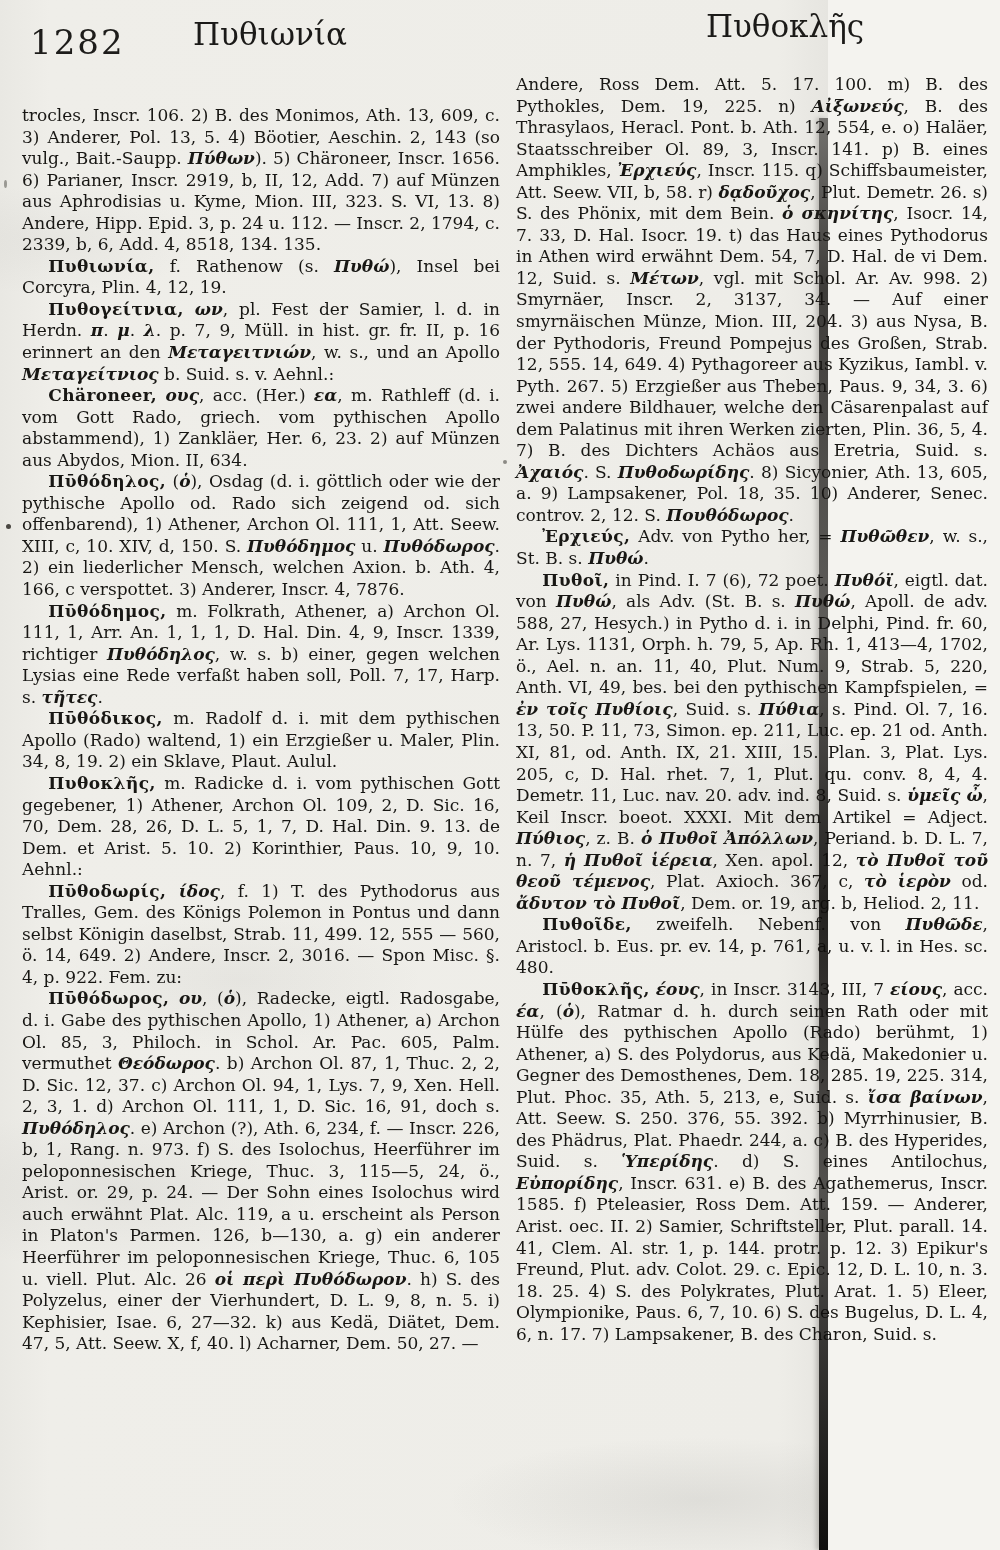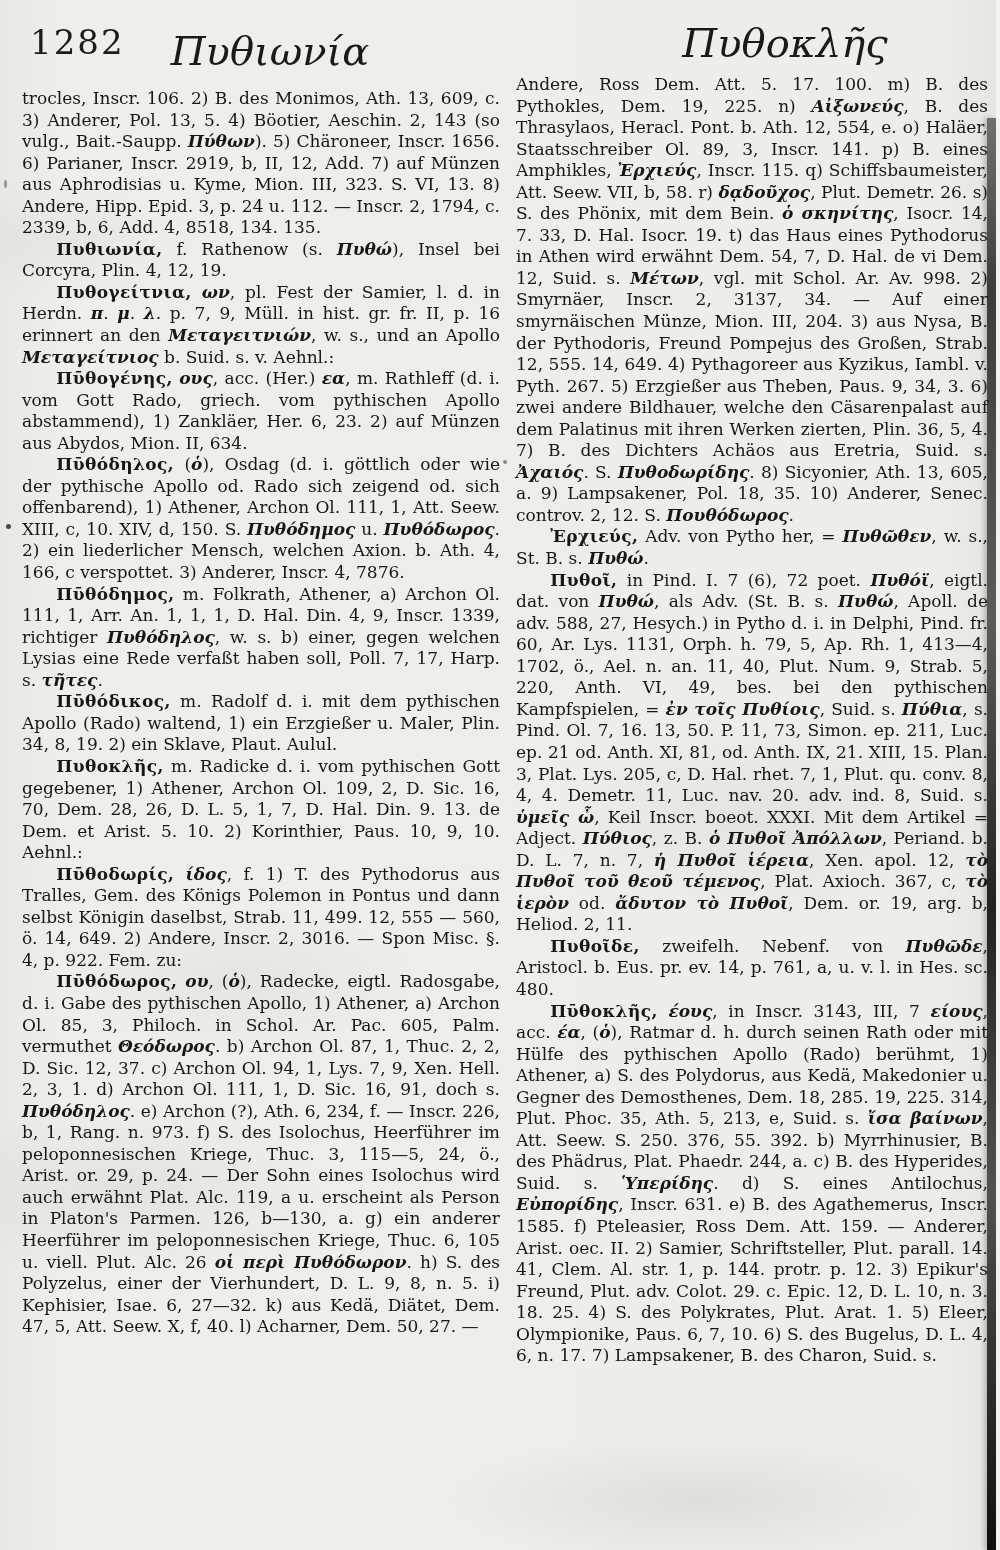--- a/index.html
+++ b/index.html
@@ -2,49 +2,49 @@
 <html><head>
 <meta charset="utf-8">
 <style>
   html,body{margin:0;padding:0;}
   body{
     width:1000px;height:1550px;overflow:hidden;
     background:#f4f3ef;
     font-family:"DejaVu Serif","Liberation Serif",serif;
   }
   .page{
-    position:relative;width:996px;height:1550px;
+    position:relative;width:828px;height:1550px;
     background:
       radial-gradient(ellipse 300px 120px at 120px 1190px, rgba(120,120,118,.10), rgba(0,0,0,0) 70%),
       radial-gradient(ellipse 260px 100px at 240px 980px, rgba(120,120,118,.08), rgba(0,0,0,0) 70%),
       radial-gradient(ellipse 300px 140px at 760px 820px, rgba(120,120,118,.09), rgba(0,0,0,0) 70%),
       radial-gradient(ellipse 360px 90px at 700px 1500px, rgba(110,110,108,.12), rgba(0,0,0,0) 70%),
       radial-gradient(ellipse 200px 80px at 60px 240px, rgba(120,120,118,.07), rgba(0,0,0,0) 70%),
       linear-gradient(90deg,#e9e8e3 0%, #efeee9 6%, #eeede8 94%, #e6e5e0 100%);
     color:#161513;
   }
   .pageno{
     position:absolute;left:30px;top:22px;
     font-size:34px;letter-spacing:2px;color:#1d1c1a;
   }
-  .runhead{position:absolute;font-size:40px;font-style:italic;color:#1b1a18;white-space:nowrap;margin-top:12px;}
+  .runhead{position:absolute;font-size:31px;color:#1b1a18;white-space:nowrap;}
   .runhead.left{left:255px;top:16px;transform:translateX(-50%);left:270px;}
   .runhead.right{left:785px;top:8px;transform:translateX(-50%);text-align:right;}
   .col{
     position:absolute;
     font-size:17px;line-height:21.55px;
     text-align:justify;
     color:#181714;
   }
-  .col.left{left:22px;top:88px;width:478px;height:1440px;}
+  .col.left{left:22px;top:105px;width:478px;height:1440px;}
   .col.right{left:516px;top:74px;width:472px;height:1460px;}
   .col p{margin:0;padding:0;}
   .col p.entry{text-indent:1.55em;}
   .col p.cont{text-indent:0;}
-  b.lemma{font-weight:bold;letter-spacing:.4px;margin-left:8px;}
+  b.lemma{font-weight:bold;letter-spacing:.4px;}
   i.gr{font-weight:600;}
   .edge-band{
     position:absolute;right:0;top:118px;bottom:0;width:9px;
     background:linear-gradient(180deg,
       rgba(20,18,16,.55) 0%, rgba(20,18,16,.8) 12%,
       rgba(20,18,16,.65) 35%, rgba(15,13,11,.9) 55%,
       rgba(20,18,16,.7) 75%, rgba(5,4,3,.95) 100%);
     box-shadow:-3px 0 4px rgba(60,55,50,.25);
   }
   .speck{position:absolute;background:#4a4742;border-radius:50%;}
@@ -57,21 +57,21 @@
 
 <div class="page">
   <div class="pageno">1282</div>
   <div class="runhead left">Πυθιωνία</div>
   <div class="runhead right">Πυθοκλῆς</div>
 
   <div class="col left" id="col-left">
       <p class="para cont">trocles, Inscr. 106.  2) B. des Monimos, Ath. 13, 609, c.  3) Anderer, Pol. 13, 5.  4) Böotier, Aeschin. 2, 143 (so vulg., Bait.-Saupp. <i class="gr">Πύθων</i>).  5) Chäroneer, Inscr. 1656.  6) Parianer, Inscr. 2919, b, II, 12, Add.  7) auf Münzen aus Aphrodisias u. Kyme, Mion. III, 323. S. VI, 13.  8) Andere, Hipp. Epid. 3, p. 24 u. 112. — Inscr. 2, 1794, c. 2339, b, 6, Add. 4, 8518, 134. 135.</p>
       <p class="para entry"><b class="lemma">Πυθιωνία,</b> f. Rathenow (s. <i class="gr">Πυθώ</i>), Insel bei Corcyra, Plin. 4, 12, 19.</p>
       <p class="para entry"><b class="lemma">Πυθογείτνια,</b> <i class="gr">ων</i>, pl. Fest der Samier, l. d. in Herdn. <i class="gr">π</i>. <i class="gr">μ</i>. <i class="gr">λ</i>. p. 7, 9, Müll. in hist. gr. fr. II, p. 16 erinnert an den <i class="gr">Μεταγειτνιών</i>, w. s., und an Apollo <i class="gr">Μεταγείτνιος</i> b. Suid. s. v.  Aehnl.:</p>
-      <p class="para entry"><b class="lemma">Πῡθογένης,</b> <i class="gr">ους</i>, acc. (Her.) <i class="gr">εα</i>, m. Rathleff (d. i. vom Gott Rado, griech. vom pythischen Apollo abstammend), 1) Zankläer, Her. 6, 23.  2) auf Münzen aus Abydos, Mion. II, 634.</p>
+      <p class="para entry"><b class="lemma">Chäroneer,</b> <i class="gr">ους</i>, acc. (Her.) <i class="gr">εα</i>, m. Rathleff (d. i. vom Gott Rado, griech. vom pythischen Apollo abstammend), 1) Zankläer, Her. 6, 23.  2) auf Münzen aus Abydos, Mion. II, 634.</p>
       <p class="para entry"><b class="lemma">Πῡθόδηλος,</b> (<i class="gr">ὁ</i>), Osdag (d. i. göttlich oder wie der pythische Apollo od. Rado sich zeigend od. sich offenbarend), 1) Athener, Archon Ol. 111, 1, Att. Seew. XIII, c, 10. XIV, d, 150.  S. <i class="gr">Πυθόδημος</i> u. <i class="gr">Πυθόδωρος</i>.  2) ein liederlicher Mensch, welchen Axion. b. Ath. 4, 166, c verspottet.  3) Anderer, Inscr. 4, 7876.</p>
       <p class="para entry"><b class="lemma">Πῡθόδημος,</b> m. Folkrath, Athener, a) Archon Ol. 111, 1, Arr. An. 1, 1, 1, D. Hal. Din. 4, 9, Inscr. 1339, richtiger <i class="gr">Πυθόδηλος</i>, w. s.  b) einer, gegen welchen Lysias eine Rede verfaßt haben soll, Poll. 7, 17, Harp. s. <i class="gr">τῆτες</i>.</p>
       <p class="para entry"><b class="lemma">Πῡθόδικος,</b> m. Radolf d. i. mit dem pythischen Apollo (Rado) waltend, 1) ein Erzgießer u. Maler, Plin. 34, 8, 19.  2) ein Sklave, Plaut. Aulul.</p>
       <p class="para entry"><b class="lemma">Πυθοκλῆς,</b> m. Radicke d. i. vom pythischen Gott gegebener, 1) Athener, Archon Ol. 109, 2, D. Sic. 16, 70, Dem. 28, 26, D. L. 5, 1, 7, D. Hal. Din. 9. 13. de Dem. et Arist. 5. 10.  2) Korinthier, Paus. 10, 9, 10.  Aehnl.:</p>
       <p class="para entry"><b class="lemma">Πῡθοδωρίς,</b> <i class="gr">ίδος</i>, f. 1) T. des Pythodorus aus Tralles, Gem. des Königs Polemon in Pontus und dann selbst Königin daselbst, Strab. 11, 499. 12, 555 — 560, ö. 14, 649.  2) Andere, Inscr. 2, 3016. — Spon Misc. §. 4, p. 922.  Fem. zu:</p>
       <p class="para entry"><b class="lemma">Πῡθόδωρος,</b> <i class="gr">ου</i>, (<i class="gr">ὁ</i>), Radecke, eigtl. Radosgabe, d. i. Gabe des pythischen Apollo, 1) Athener, a) Archon Ol. 85, 3, Philoch. in Schol. Ar. Pac. 605, Palm. vermuthet <i class="gr">Θεόδωρος</i>.  b) Archon Ol. 87, 1, Thuc. 2, 2, D. Sic. 12, 37.  c) Archon Ol. 94, 1, Lys. 7, 9, Xen. Hell. 2, 3, 1.  d) Archon Ol. 111, 1, D. Sic. 16, 91, doch s. <i class="gr">Πυθόδηλος</i>.  e) Archon (?), Ath. 6, 234, f. — Inscr. 226, b, 1, Rang. n. 973. f) S. des Isolochus, Heerführer im peloponnesischen Kriege, Thuc. 3, 115—5, 24, ö., Arist. or. 29, p. 24. — Der Sohn eines Isolochus wird auch erwähnt Plat. Alc. 119, a u. erscheint als Person in Platon's Parmen. 126, b—130, a.  g) ein anderer Heerführer im peloponnesischen Kriege, Thuc. 6, 105 u. viell. Plut. Alc. 26 <i class="gr">οἱ περὶ Πυθόδωρον</i>.  h) S. des Polyzelus, einer der Vierhundert, D. L. 9, 8, n. 5.  i) Kephisier, Isae. 6, 27—32.  k) aus Kedä, Diätet, Dem. 47, 5, Att. Seew. X, f, 40.  l) Acharner, Dem. 50, 27. —</p>
     </div>
   <div class="col right" id="col-right">
       <p class="para cont">Andere, Ross Dem. Att. 5. 17. 100.  m) B. des Pythokles, Dem. 19, 225.  n) <i class="gr">Αἰξωνεύς</i>, B. des Thrasylaos, Heracl. Pont. b. Ath. 12, 554, e.  o) Haläer, Staatsschreiber Ol. 89, 3, Inscr. 141.  p) B. eines Amphikles, <i class="gr">Ἐρχιεύς</i>, Inscr. 115.  q) Schiffsbaumeister, Att. Seew. VII, b, 58.  r) <i class="gr">δᾳδοῦχος</i>, Plut. Demetr. 26.  s) S. des Phönix, mit dem Bein. <i class="gr">ὁ σκηνίτης</i>, Isocr. 14, 7. 33, D. Hal. Isocr. 19.  t) das Haus eines Pythodorus in Athen wird erwähnt Dem. 54, 7, D. Hal. de vi Dem. 12, Suid. s. <i class="gr">Μέτων</i>, vgl. mit Schol. Ar. Av. 998.  2) Smyrnäer, Inscr. 2, 3137, 34. — Auf einer smyrnäischen Münze, Mion. III, 204.  3) aus Nysa, B. der Pythodoris, Freund Pompejus des Großen, Strab. 12, 555. 14, 649.  4) Pythagoreer aus Kyzikus, Iambl. v. Pyth. 267.  5) Erzgießer aus Theben, Paus. 9, 34, 3.  6) zwei andere Bildhauer, welche den Cäsarenpalast auf dem Palatinus mit ihren Werken zierten, Plin. 36, 5, 4.  7) B. des Dichters Achäos aus Eretria, Suid. s. <i class="gr">Ἀχαιός</i>. S. <i class="gr">Πυθοδωρίδης</i>.  8) Sicyonier, Ath. 13, 605, a. 9) Lampsakener, Pol. 18, 35.  10) Anderer, Senec. controv. 2, 12.  S. <i class="gr">Πουθόδωρος</i>.</p>
       <p class="para entry"><b class="lemma">Ἐρχιεύς,</b> Adv. von Pytho her, = <i class="gr">Πυθῶθεν</i>, w. s., St. B. s. <i class="gr">Πυθώ</i>.</p>

